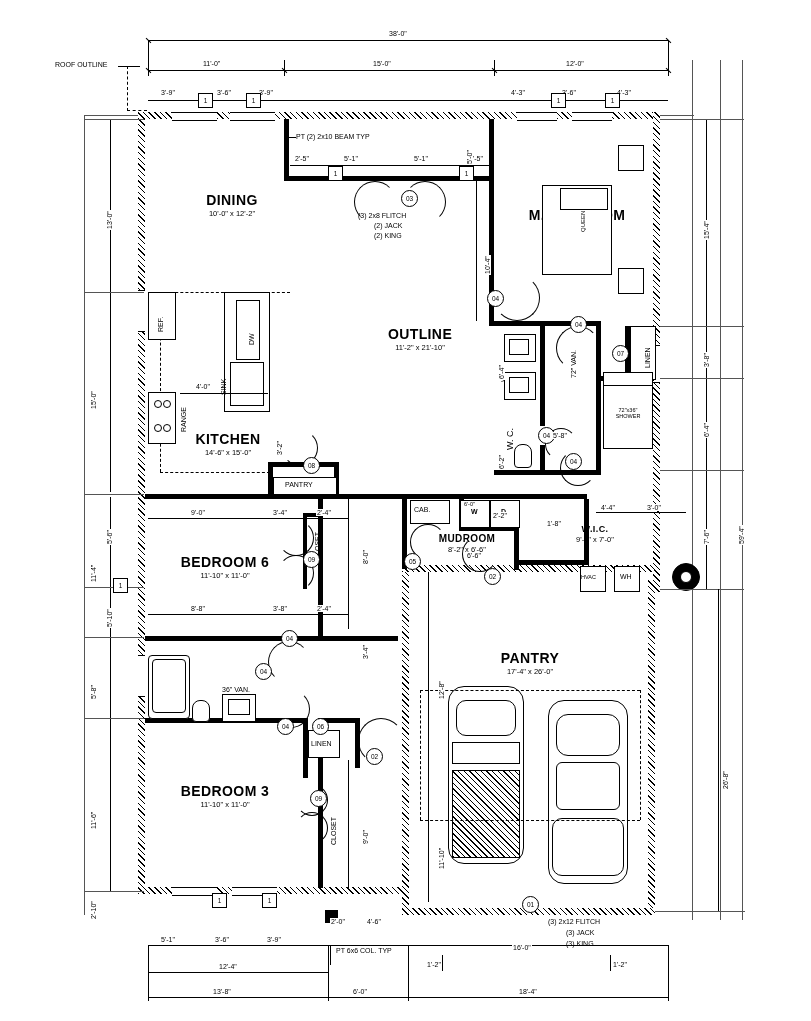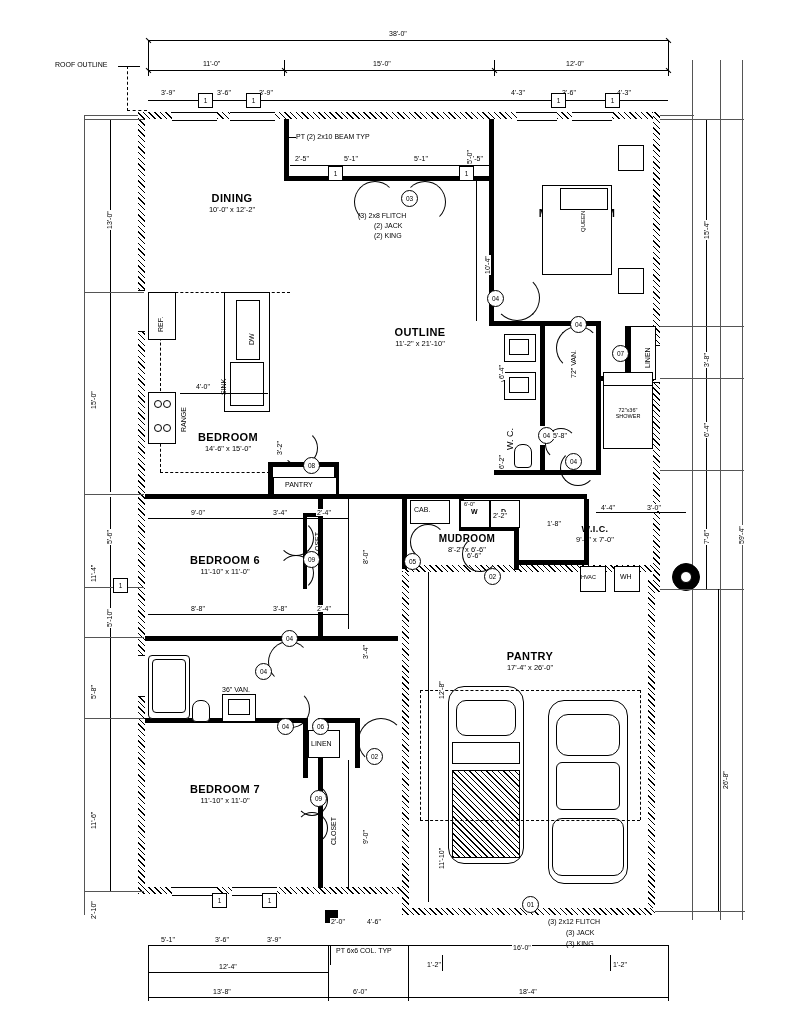--- a/index.html
+++ b/index.html
@@ -1,20 +1,20 @@
 <!DOCTYPE html>
 <html><head>
 <meta charset="utf-8">
 <style>
   html,body{margin:0;padding:0;background:#ffffff;}
   body{font-family:"Liberation Sans",sans-serif;}
   #sheet{position:relative;width:811px;height:1021px;background:#fff;overflow:hidden;}
   .wall{position:absolute;background:#000;}
   .room{position:absolute;text-align:center;color:#000;}
-  .room .rname{font-size:11px;font-weight:bold;letter-spacing:.4px;}
+  .room .rname{font-size:14px;font-weight:bold;letter-spacing:.4px;}
   .room .rdim{font-size:7.5px;margin-top:1px;}
   .lbl{position:absolute;font-size:7px;color:#000;white-space:nowrap;}
   .lbl.b{font-weight:bold;}
   .vlbl{position:absolute;font-size:7px;color:#000;white-space:nowrap;transform-origin:0 0;transform:rotate(-90deg);}
   .dimtxt{position:absolute;font-size:7px;color:#000;white-space:nowrap;background:#fff;padding:0 1px;}
   .vdimtxt{position:absolute;font-size:7px;color:#000;white-space:nowrap;background:#fff;padding:0 1px;transform-origin:0 0;transform:rotate(-90deg);}
   .dimline{position:absolute;background:#000;height:1px;}
   .vdimline{position:absolute;background:#000;width:1px;}
   .extline{position:absolute;background:#555;width:1px;}
   .hextline{position:absolute;background:#555;height:1px;}
@@ -165,29 +165,29 @@
   </div>
   <div class="room" style="left:512px;top:207px;width:130px;">
     <div class="rname">M. BEDROOM</div>
     <div class="rdim">11'-0" x 14'-6"</div>
   </div>
   <div class="room" style="left:360px;top:326px;width:120px;">
     <div class="rname">OUTLINE</div>
     <div class="rdim">11'-2" x 21'-10"</div>
   </div>
   <div class="room" style="left:168px;top:431px;width:120px;">
-    <div class="rname">BEDROOM</div>
+    <div class="rname">KITCHEN</div>
     <div class="rdim">14'-6" x 15'-0"</div>
   </div>
   <div class="room" style="left:165px;top:554px;width:120px;">
     <div class="rname">BEDROOM 6</div>
     <div class="rdim">11'-10" x 11'-0"</div>
   </div>
   <div class="room" style="left:165px;top:783px;width:120px;">
-    <div class="rname">BEDROOM 7</div>
+    <div class="rname">BEDROOM 3</div>
     <div class="rdim">11'-10" x 11'-0"</div>
   </div>
   <div class="room" style="left:412px;top:533px;width:110px;">
     <div class="rname" style="font-size:10px;">MUDROOM</div>
     <div class="rdim">8'-2" x 6'-6"</div>
   </div>
   <div class="room" style="left:550px;top:524px;width:90px;">
     <div class="rname" style="font-size:9px;">W.I.C.</div>
     <div class="rdim">9'-0" x 7'-0"</div>
   </div>

